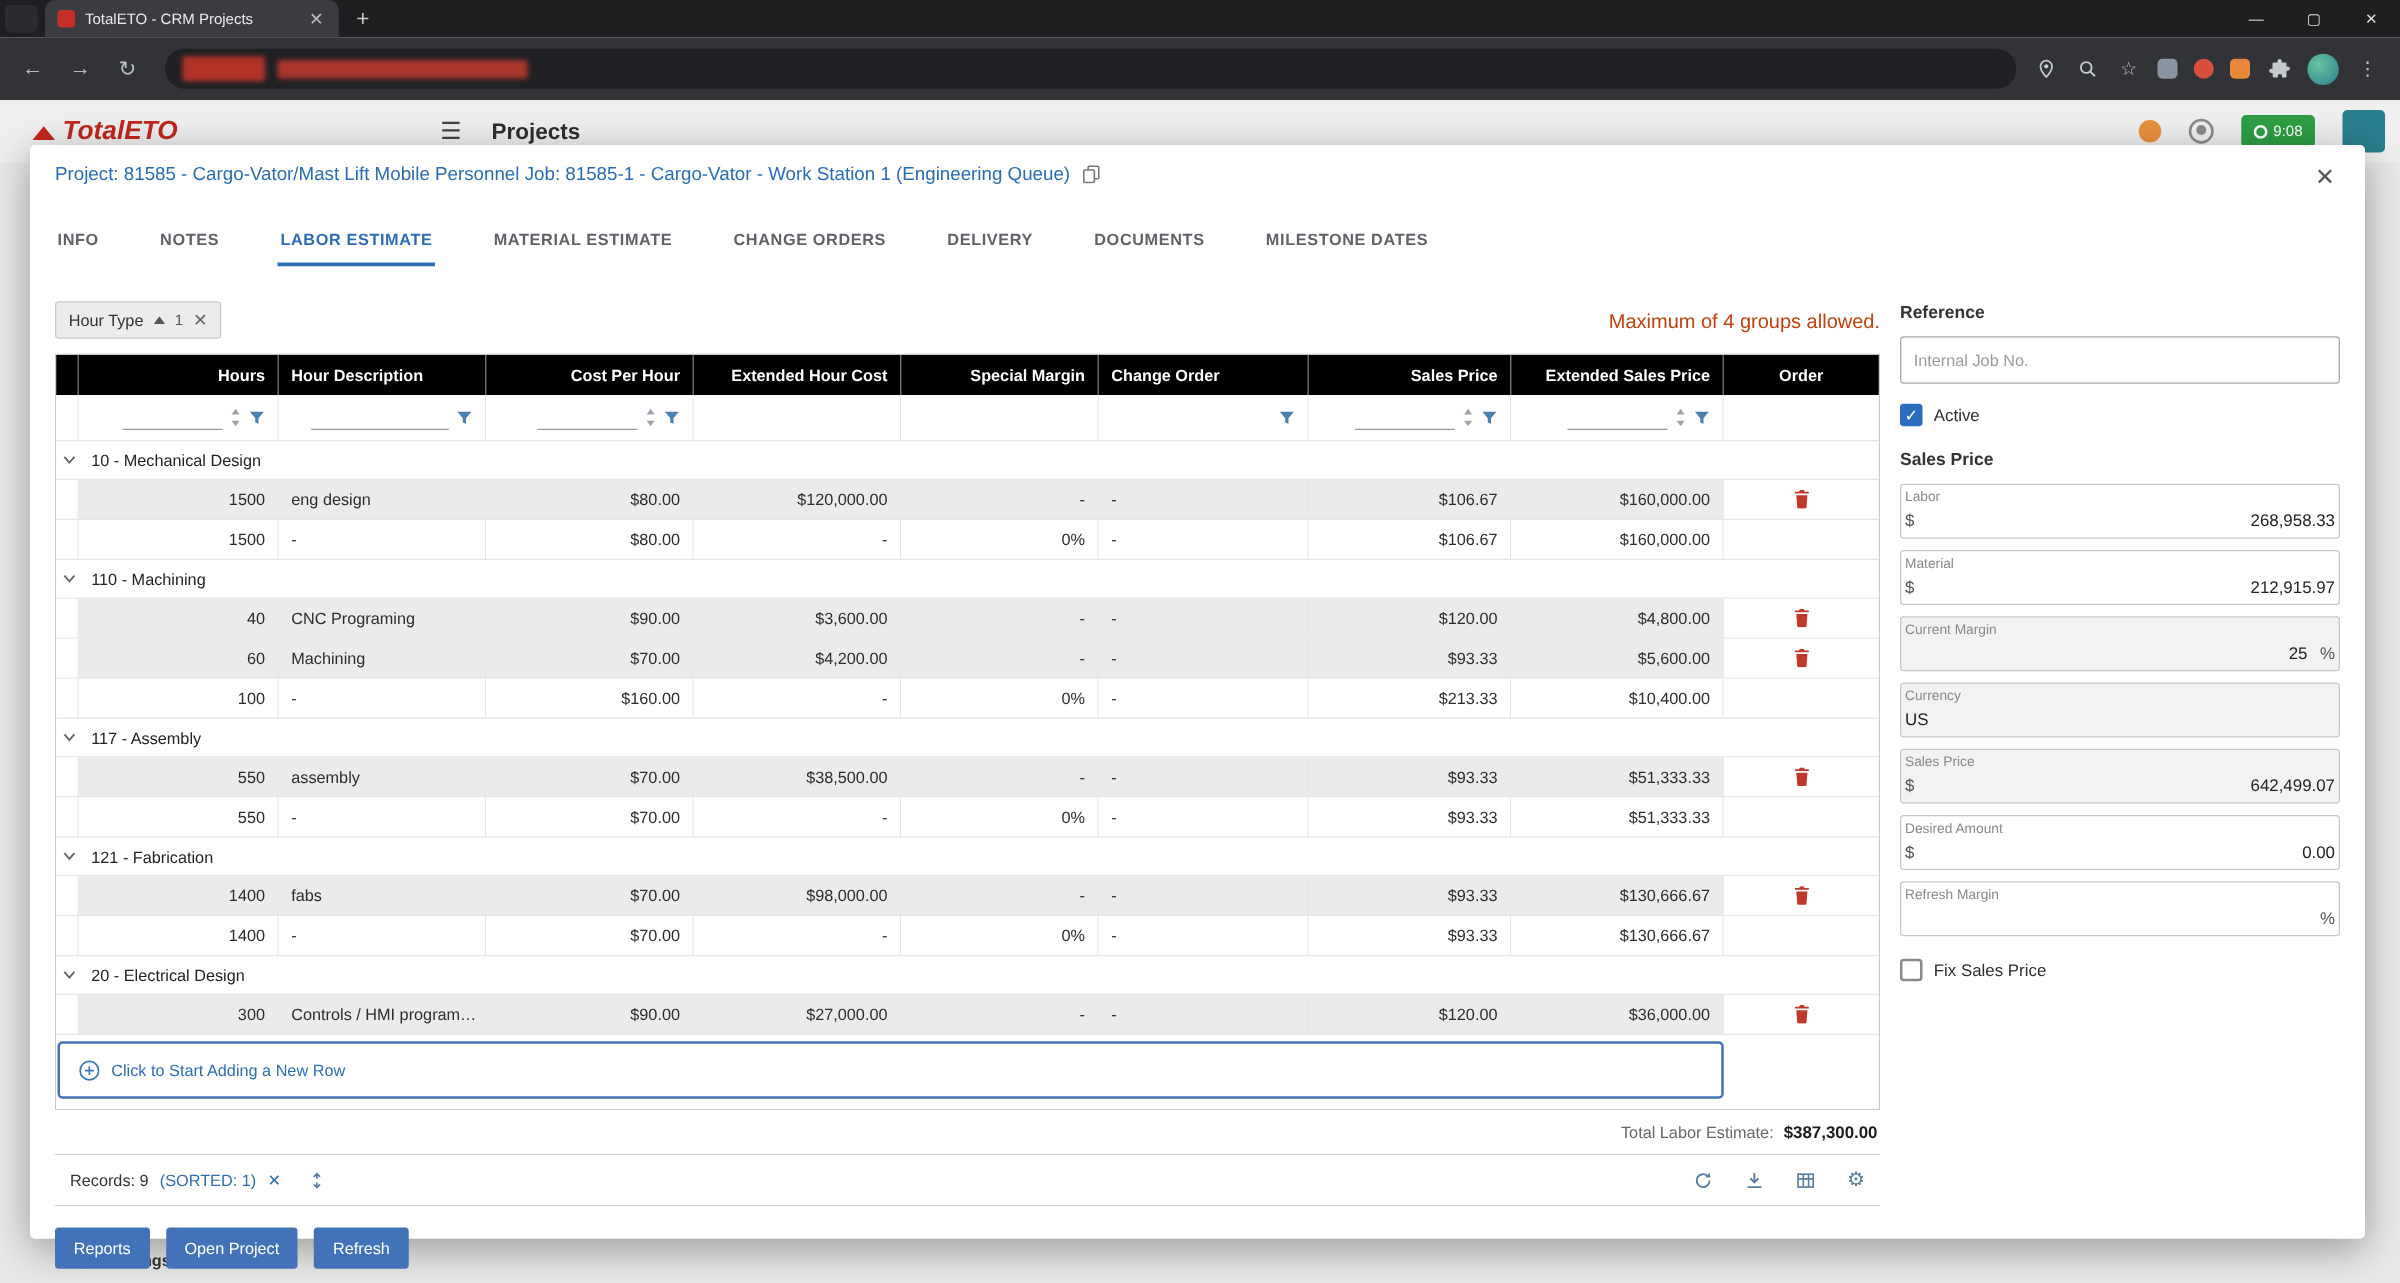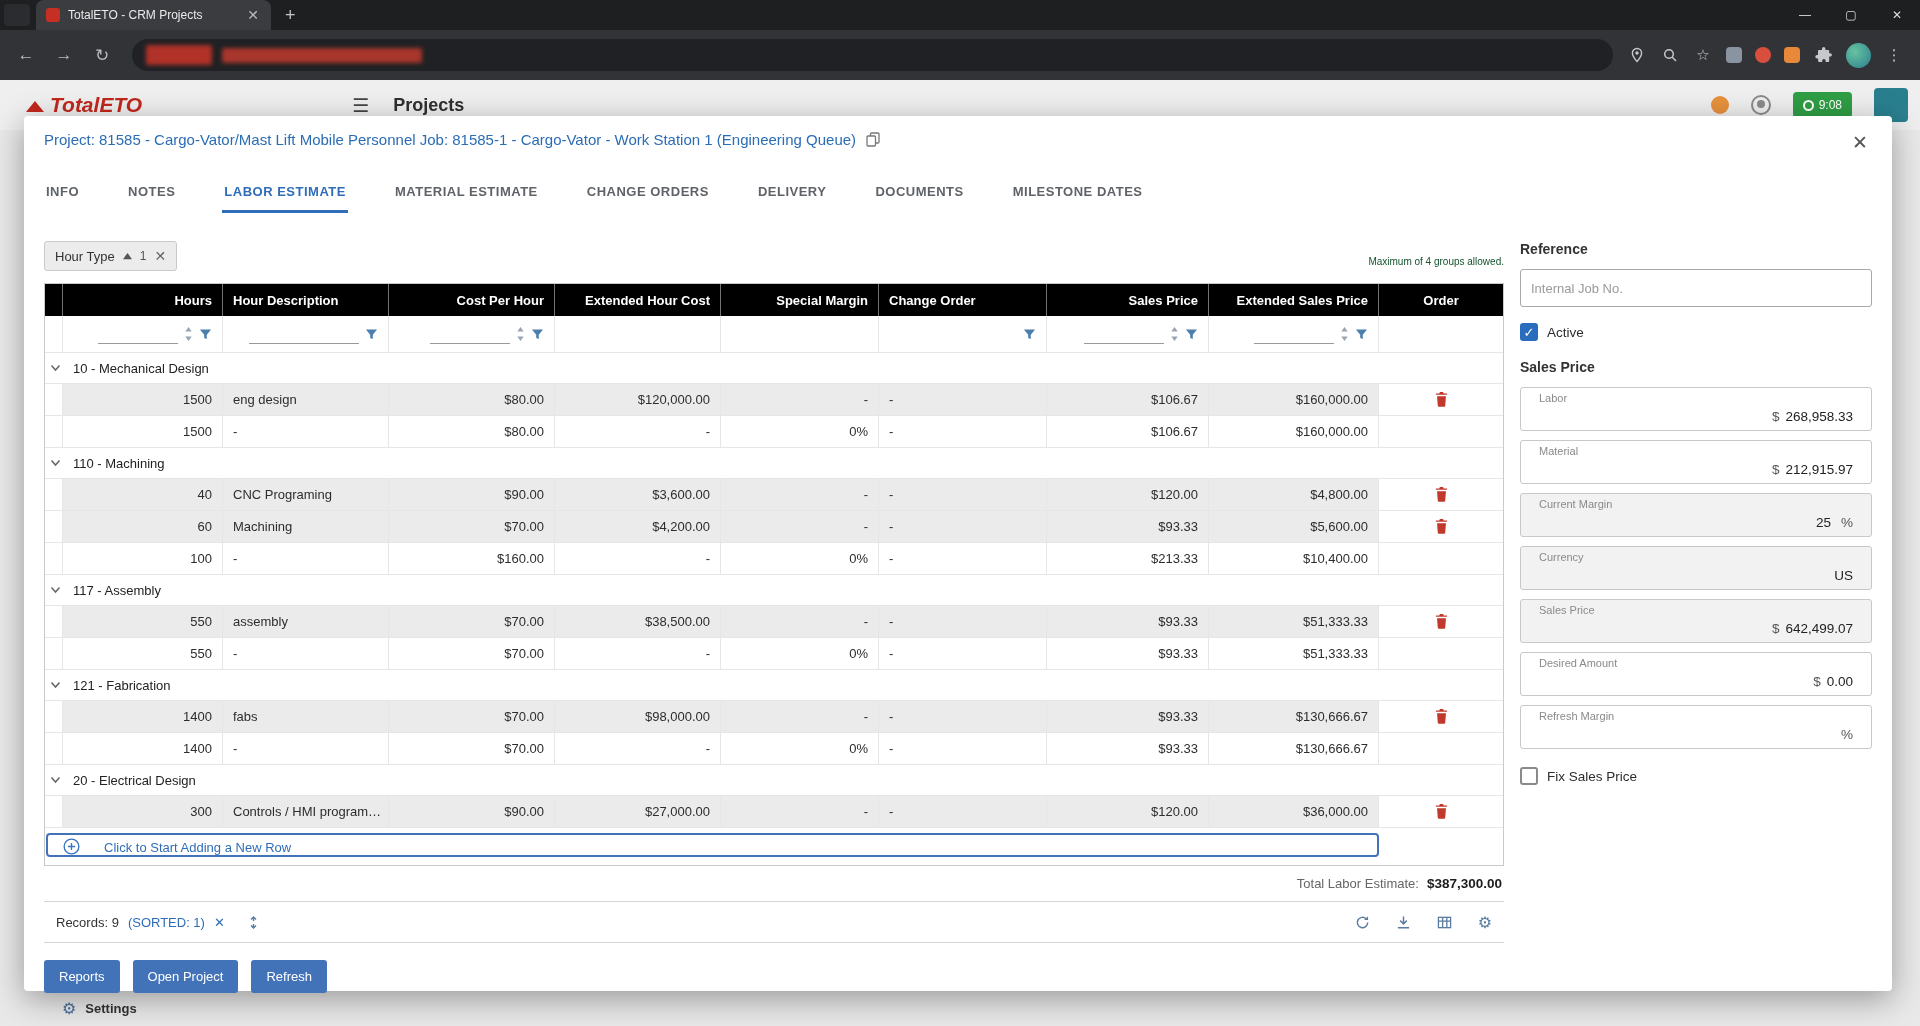--- a/index.html
+++ b/index.html
@@ -53,21 +53,21 @@
   .tab-item.active{color:#2f6db8;border-bottom-color:#2f6db8}
   .modal-body{display:flex;gap:16px;margin-top:26px}
   .leftcol{width:1460px}
   .rightcol{width:352px;padding-top:2px}
 
   
   .chip-row{display:flex;align-items:flex-end;justify-content:space-between;margin-bottom:12px;height:32px}
   .chip{display:inline-flex;align-items:center;gap:8px;background:#ececec;border:1px solid #c9c9c9;border-radius:3px;padding:0 10px;height:30px;font-size:13px;color:#333}
   .chip-x{color:#666;font-size:14px}
   .chip-idx{font-size:12px;color:#555}
-  .max-note{color:#14532d;font-size:10px;padding-bottom:4px}
+  .max-note{color:#c2410c;font-size:16px;padding-bottom:4px}
 
   
   .grid-box{border:1px solid #c9c9c9}
   .trow{display:flex;width:100%}
   .cell,.hcell{padding:0 10px;font-size:13px;color:#2d2d2d;border-right:1px solid #e6e6e6;border-bottom:1px solid #e6e6e6;display:flex;align-items:center;overflow:hidden;white-space:nowrap}
   .c0{width:18px;padding:0;flex:none}
   .c1{width:160px;flex:none}.c2{width:166px;flex:none}.c3{width:166px;flex:none}.c4{width:166px;flex:none}
   .c5{width:158px;flex:none}.c6{width:168px;flex:none}.c7{width:162px;flex:none}.c8{width:170px;flex:none}
   .c9{flex:1;border-right:none}
   .num{justify-content:flex-end}
@@ -79,21 +79,21 @@
   .funder{flex:1;max-width:80px;border-bottom:1px solid #9a9a9a;height:19px}
   .group-row{background:#fff}
   .group-row .chevcell{width:20px;flex:none;display:flex;align-items:center;justify-content:center;border-bottom:1px solid #e6e6e6}
   .gname{flex:1;font-weight:normal;font-size:13px;color:#222;display:flex;align-items:center;border-bottom:1px solid #e6e6e6;padding-left:8px;height:31px}
   .group-row{height:31px}
   .detail-row .cell{height:32px;background:#ebebeb}
   .detail-row .c0,.detail-row .c9{background:#fff}
   .summary-row .cell{height:32px;background:#fff}
   .trash{display:flex;align-items:center}
   .add-row-wrap{display:flex;padding:5px 0 8px 1px;background:#fff}
-  .add-row{width:1333px;height:24px;border:2px solid #4273b8;border-radius:4px;display:flex;align-items:flex-end;gap:24px;padding:0 15px;color:#2f6db8;font-size:13px;background:#fff}
+  .add-row{width:1333px;height:46px;border:2px solid #4273b8;border-radius:4px;display:flex;align-items:center;gap:9px;padding:0 15px;color:#2f6db8;font-size:13px;background:#fff}
 
   .totals{display:flex;justify-content:flex-end;align-items:center;gap:8px;padding:10px 2px}
   .totals .tlabel{color:#666;font-size:13px}
   .totals .tvalue{color:#1c1c1c;font-size:13.5px;font-weight:bold}
   .records-bar{border-top:1px solid #d5d5d5;border-bottom:1px solid #d5d5d5;height:42px;display:flex;align-items:center;padding:0 12px}
   .rec-left{display:flex;align-items:center;gap:9px;font-size:13px;color:#333}
   .sorted{color:#2f6db8}
   .sorted-x{color:#2f6db8;font-size:13px}
   .updown{margin-left:14px;display:flex}
   .rec-right{margin-left:auto;display:flex;align-items:center;gap:26px}
@@ -105,21 +105,21 @@
 
   
   .sideheading{font-size:14px;color:#333;font-weight:600;margin-bottom:12px}
   .jobinput{width:100%;height:38px;border:1px solid #a9a9a9;border-radius:3px;padding:0 10px;font-size:13px;font-family:"Liberation Sans",sans-serif;color:#333;margin-bottom:16px}
   .jobinput::placeholder{color:#9a9a9a}
   .checkrow{display:flex;align-items:center;gap:9px;margin-bottom:18px;font-size:13.5px;color:#2d2d2d}
   .cbox{width:18px;height:18px;border-radius:3px;display:flex;align-items:center;justify-content:center}
   .cbox.checked{background:#2a6cbd;color:#fff;font-size:13px}
   .cbox.unchecked{border:2px solid #8a8a8a;background:#fff}
   .sfields{display:flex;flex-direction:column;gap:9px;margin-bottom:18px}
-  .sfield{border:1px solid #c8c8c8;border-radius:3px;height:44px;padding:4px 18px 6px;display:flex;flex-direction:row;justify-content:space-between;background:#fff}
+  .sfield{border:1px solid #c8c8c8;border-radius:3px;height:44px;padding:4px 3px 6px;display:flex;flex-direction:column;justify-content:space-between;background:#fff}
   .sfield.muted{background:#f2f2f2}
   .flabel{font-size:11px;color:#8a8a8a;line-height:12px}
   .fline{display:flex;align-items:flex-end;font-size:13.5px;color:#222}
   .fpre{color:#555;margin-right:6px}
   .fval{flex:1;text-align:right}
   .fval.left{text-align:left}
   .fsuf{color:#555;margin-left:10px}
 </style>
 </head>
 <body>

